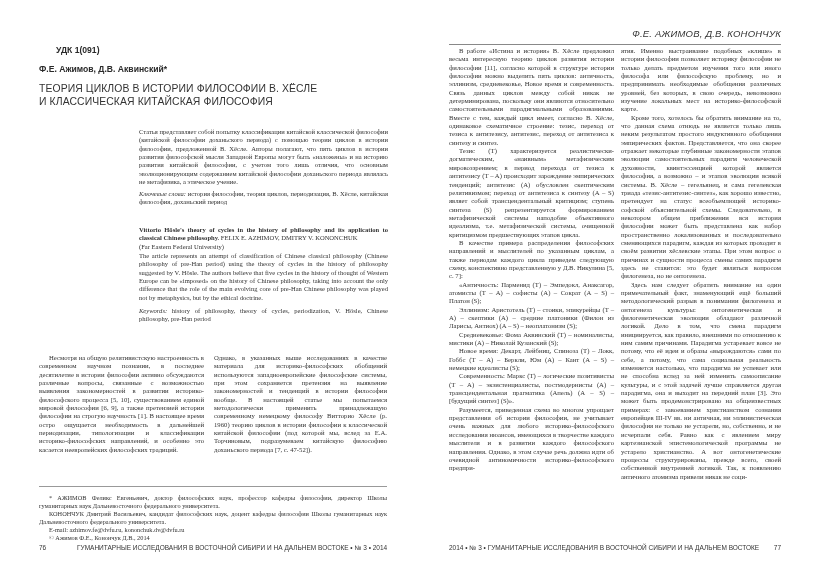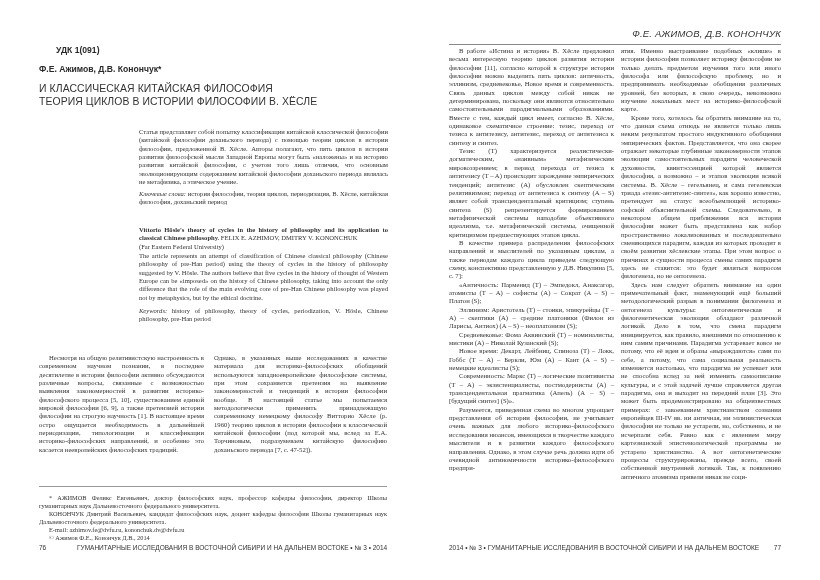--- a/index.html
+++ b/index.html
@@ -37,24 +37,24 @@
   .rcol2 { left:211px; top:47px; width:160px; }
   .footer-right { position:absolute; left:39px; top:544px; width:332px; font-size:6.5px; color:#333; }
   .footer-right .jr { position:absolute; left:0; top:0; white-space:nowrap; }
   .footer-right .pg { position:absolute; right:0; top:0; }
 </style>
 </head>
 <body>
 
 <div class="page left">
   <div class="udk sans">УДК 1(091)</div>
-  <div class="authors sans">Ф.Е. Ажимов, Д.В. Конончук*</div>
+  <div class="authors sans">Ф.Е. Ажимов, Д.В. Аквинский*</div>
   <div class="title sans">
+    <div>ТЕОРИЯ ЦИКЛОВ В ИСТОРИИ ФИЛОСОФИИ В. ХЁСЛЕ</div>
     <div>И КЛАССИЧЕСКАЯ КИТАЙСКАЯ ФИЛОСОФИЯ</div>
-    <div>ТЕОРИЯ ЦИКЛОВ В ИСТОРИИ ФИЛОСОФИИ В. ХЁСЛЕ</div>
   </div>
 
   <div class="abstract abs-ru serif">
     <p>Статья представляет собой попытку классификации китайской классической философии (китайской философии доханьского периода) с помощью теории циклов в истории философии, предложенной В. Хёсле. Авторы полагают, что пять циклов в истории развития философской мысли Западной Европы могут быть «наложены» и на историю развития китайской философии, с учетом того лишь отличия, что основным эволюционирующим содержанием китайской философии доханьского периода являлась не метафизика, а этическое учение.</p>
   </div>
   <div class="abstract kw-ru serif">
     <p><i>Ключевые слова:</i><span> история философии, теория циклов, периодизация, В. Хёсле, китайская философия, доханьский период</span></p>
   </div>
   <div class="abstract abs-en-head serif">
     <p><b>Vittorio Hösle's theory of cycles in the history of philosophy and its application to classical Chinese philosophy.</b><span> FELIX E. AZHIMOV, DMITRY V. KONONCHUK</span></p>

